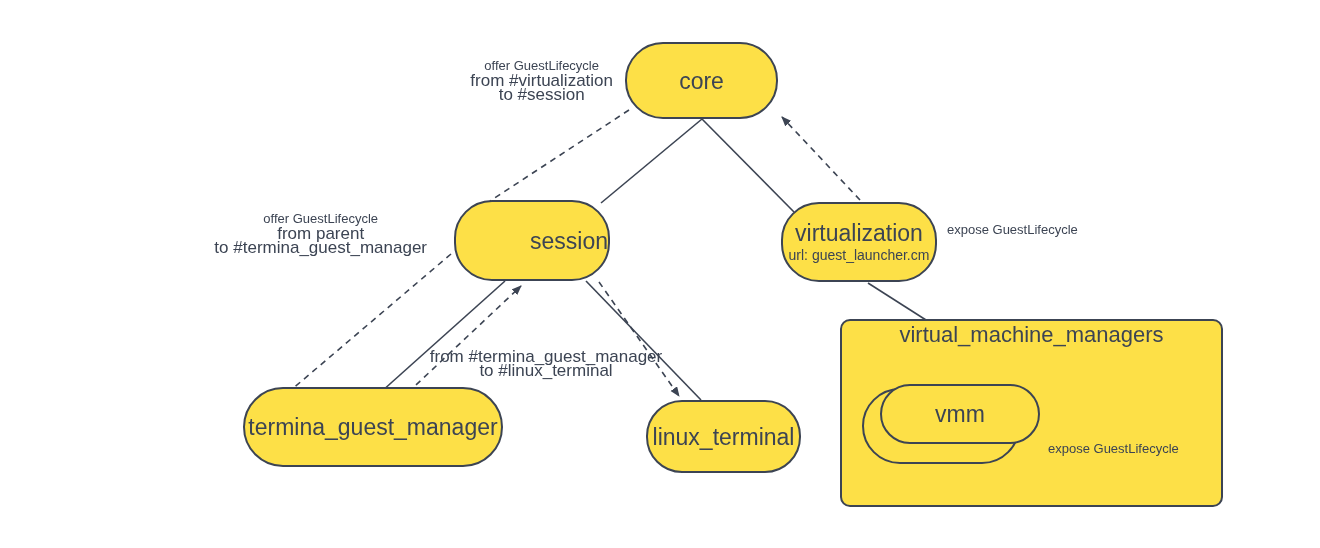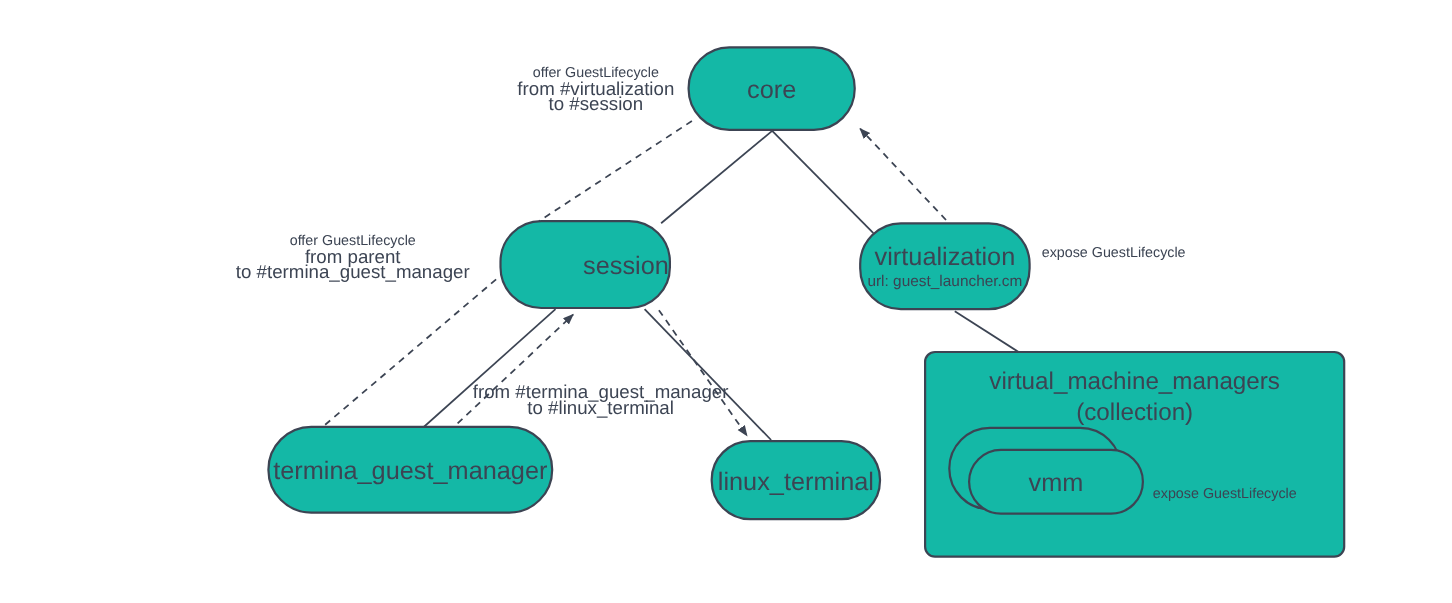--- a/index.html
+++ b/index.html
@@ -9,42 +9,42 @@
     background:#ffffff;
     font-family:"Liberation Sans", sans-serif;
     color:#3c4453;
     overflow:hidden;
   }
   #edges{position:absolute;left:0;top:0;width:1320px;height:548px;}
   .node{
     position:absolute;
     box-sizing:border-box;
     border:2px solid #3c4453;
-    background:#14b8a6;
+    background:#fde047;
     display:flex;
     flex-direction:column;
     align-items:center;
     justify-content:center;
     text-align:center;
   }
   .node .title{font-size:23px;line-height:26px;}
   .node .subtitle{font-size:14px;line-height:18px;}
   .pill{border-radius:38px;}
   .n-core{left:625px;top:42px;width:153px;height:77px;}
   .n-session{left:454px;top:200px;width:156px;height:81px;align-items:flex-end;}
   .n-virtualization{left:781px;top:202px;width:156px;height:80px;}
   .n-termina{left:243px;top:387px;width:260px;height:80px;border-radius:40px;}
   .n-linux{left:622px;top:400px;width:155px;height:73px;border-radius:36px;margin-left:24px;}
   .n-collection{
     left:840px;top:319px;width:383px;height:188px;
-    border-radius:10px;justify-content:flex-start;padding-top:12px;
+    border-radius:10px;justify-content:flex-start;padding-top:0;
   }
   .n-collection .title{font-size:22px;line-height:28px;}
   .n-vmm-back{left:862px;top:388px;width:158px;height:76px;}
-  .n-vmm-front{left:880px;top:408px;width:160px;height:60px;}
+  .n-vmm-front{left:880px;top:384px;width:160px;height:60px;}
   .ann{position:absolute;white-space:nowrap;}
   .ann .l1{display:block;font-size:13px;line-height:16px;}
   .ann .l2{display:block;font-size:17px;line-height:14px;}
   .ann-right{text-align:center;}
   .ann-center{text-align:center;}
   .a-core-offer{right:707px;top:58px;}
   .a-session-offer{right:893px;top:211px;}
   .a-virt-expose{left:947px;top:222px;}
   .a-tgm-offer{left:396px;top:350px;width:300px;}
   .a-termina-expose{right:1084px;top:424px;}
@@ -91,21 +91,20 @@
   <div class="node n-termina">
     <span class="title">termina_guest_manager</span>
   </div>
 
   <div class="node n-linux">
     <span class="title">linux_terminal</span>
   </div>
 
   <div class="node n-collection">
     <span class="title">virtual_machine_managers</span>
-    <span class="title">(collection)</span>
   </div>
   <div class="node pill n-vmm-back"></div>
   <div class="node pill n-vmm-front">
     <span class="title">vmm</span>
   </div>
 
   <div class="ann ann-right a-core-offer">
     <span class="l1">offer GuestLifecycle</span>
     <span class="l2">from #virtualization</span>
     <span class="l2">to #session</span>

